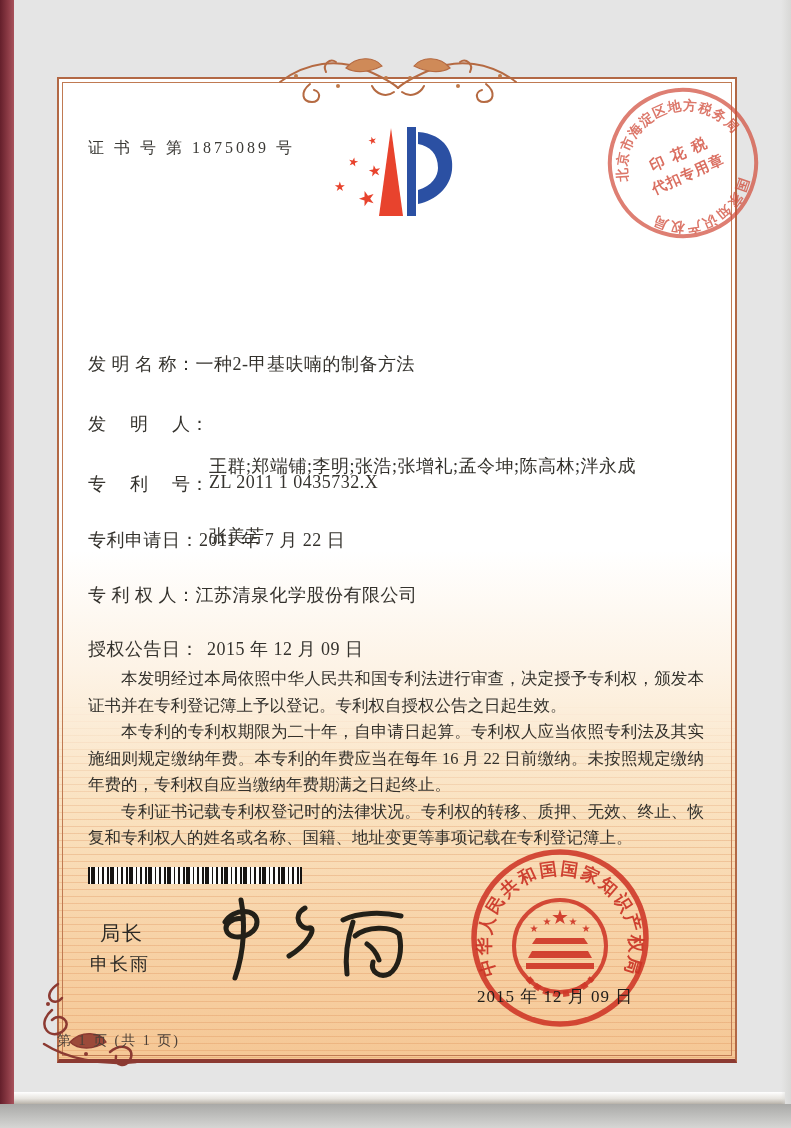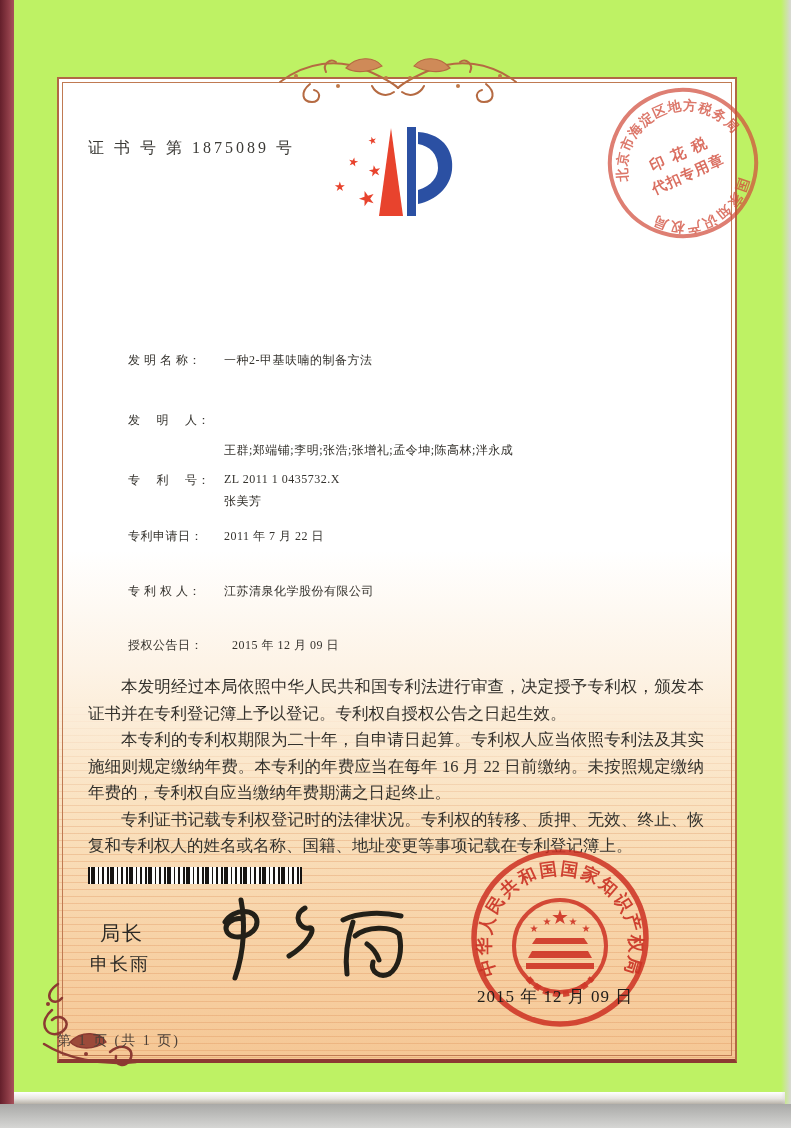--- a/index.html
+++ b/index.html
@@ -1,16 +1,16 @@
 <!DOCTYPE html>
 <html><head>
 <meta charset="utf-8">
 <style>
   html,body{margin:0;padding:0;background:#cfcfcd;}
-  .scan{position:relative;width:791px;height:1128px;background:#bef264;overflow:hidden;
+  .scan{position:relative;width:791px;height:1128px;background:#e5e5e5;overflow:hidden;
         font-family:"Liberation Serif","DejaVu Serif",serif;color:#33312c;}
   .abs{position:absolute;}
 
   
   .spine{left:0;top:0;width:14px;height:1128px;background:linear-gradient(90deg,#641f2b,#8a3944 55%,#a8525c);}
   .bed{left:0;bottom:0;width:791px;height:24px;background:linear-gradient(180deg,#a9a9a7,#d6d6d4);}
   .page-edge{left:14px;bottom:24px;width:771px;height:12px;background:linear-gradient(180deg,#ffffff,#e7e4df 55%,#b7b1a8);}
   .edge-right{right:0;top:0;width:10px;height:1104px;background:linear-gradient(270deg,#d8d8d6,rgba(255,255,255,0));}
 
   
@@ -25,26 +25,26 @@
   .frame{left:57px;top:77px;width:680px;height:986px;border:2px solid #b26845;border-bottom:4px solid #8c3a32;box-sizing:border-box;}
   .frame-inner{position:absolute;inset:3px;border:1px solid #c07a52;}
 
   .certno{left:88px;top:138px;font-size:16px;letter-spacing:3px;color:#3b3a36;}
   .title{left:57px;top:240px;width:680px;text-align:center;font-size:44px;letter-spacing:30px;padding-left:30px;
          box-sizing:border-box;color:#2d2c29;font-weight:400;}
 
   .logo{left:330px;top:124px;width:140px;height:114px;}
   .logo .star{position:absolute;color:#e8432d;line-height:1;}
 
-  .row{position:absolute;left:88px;display:flex;font-size:12px;color:#34322d;letter-spacing:0.5px;margin-left:40px;}
+  .row{position:absolute;left:88px;display:flex;font-size:18px;color:#34322d;letter-spacing:0.5px;}
   .row .lab{white-space:pre;min-width:96px;}
   .row .val{white-space:pre;}
   .inv2{margin-top:4px;}
 
-  .bodytext{left:88px;top:666px;width:616px;font-size:16.5px;line-height:26.5px;text-align:justify;color:#33312c;margin-top:8px;}
+  .bodytext{left:88px;top:666px;width:616px;font-size:16.5px;line-height:26.5px;text-align:justify;color:#33312c;}
   .bodytext p{margin:0;text-indent:2em;}
 
   .barcode{left:88px;top:867px;width:214px;height:17px;
            background:repeating-linear-gradient(90deg,#161412 0 2px,#fdfdfc 2px 3px,#161412 3px 7px,#fdfdfc 7px 10px,#161412 10px 11px,#fdfdfc 11px 14px,#161412 14px 16px,#fdfdfc 16px 19px);}
 
   .dirtitle{left:100px;top:920px;font-size:20px;letter-spacing:2px;color:#2c2a26;}
   .dirname{left:90px;top:952px;font-size:18px;letter-spacing:2px;color:#2c2a26;}
 
   .sigsvg{left:205px;top:890px;}
   .sealsvg{left:468px;top:846px;opacity:0.93;}

